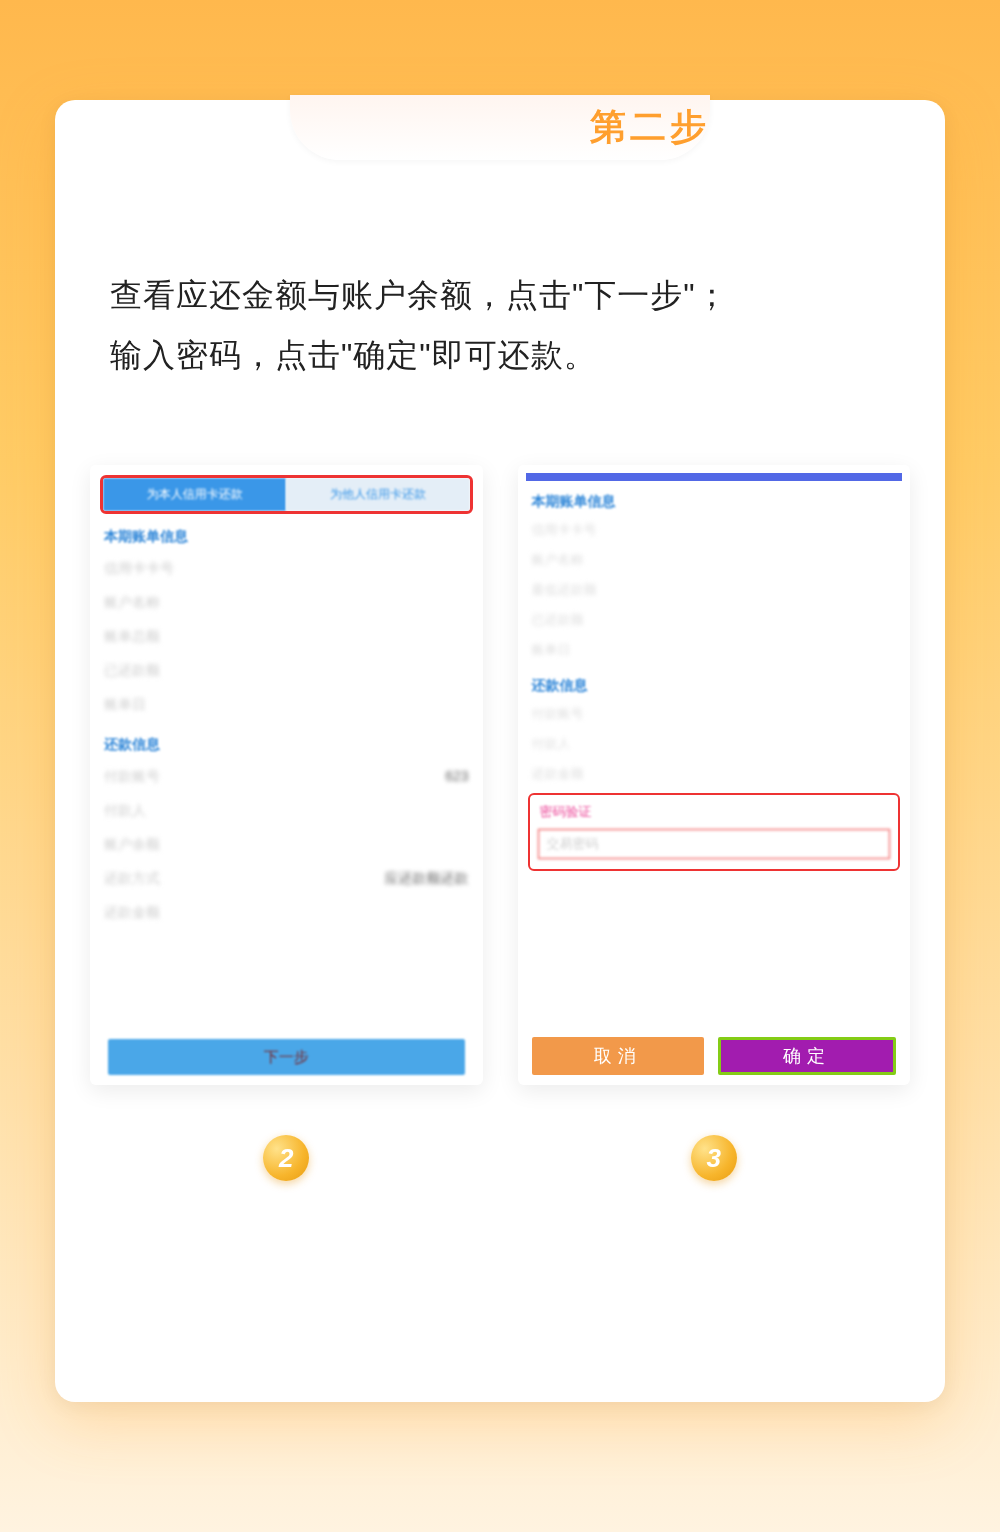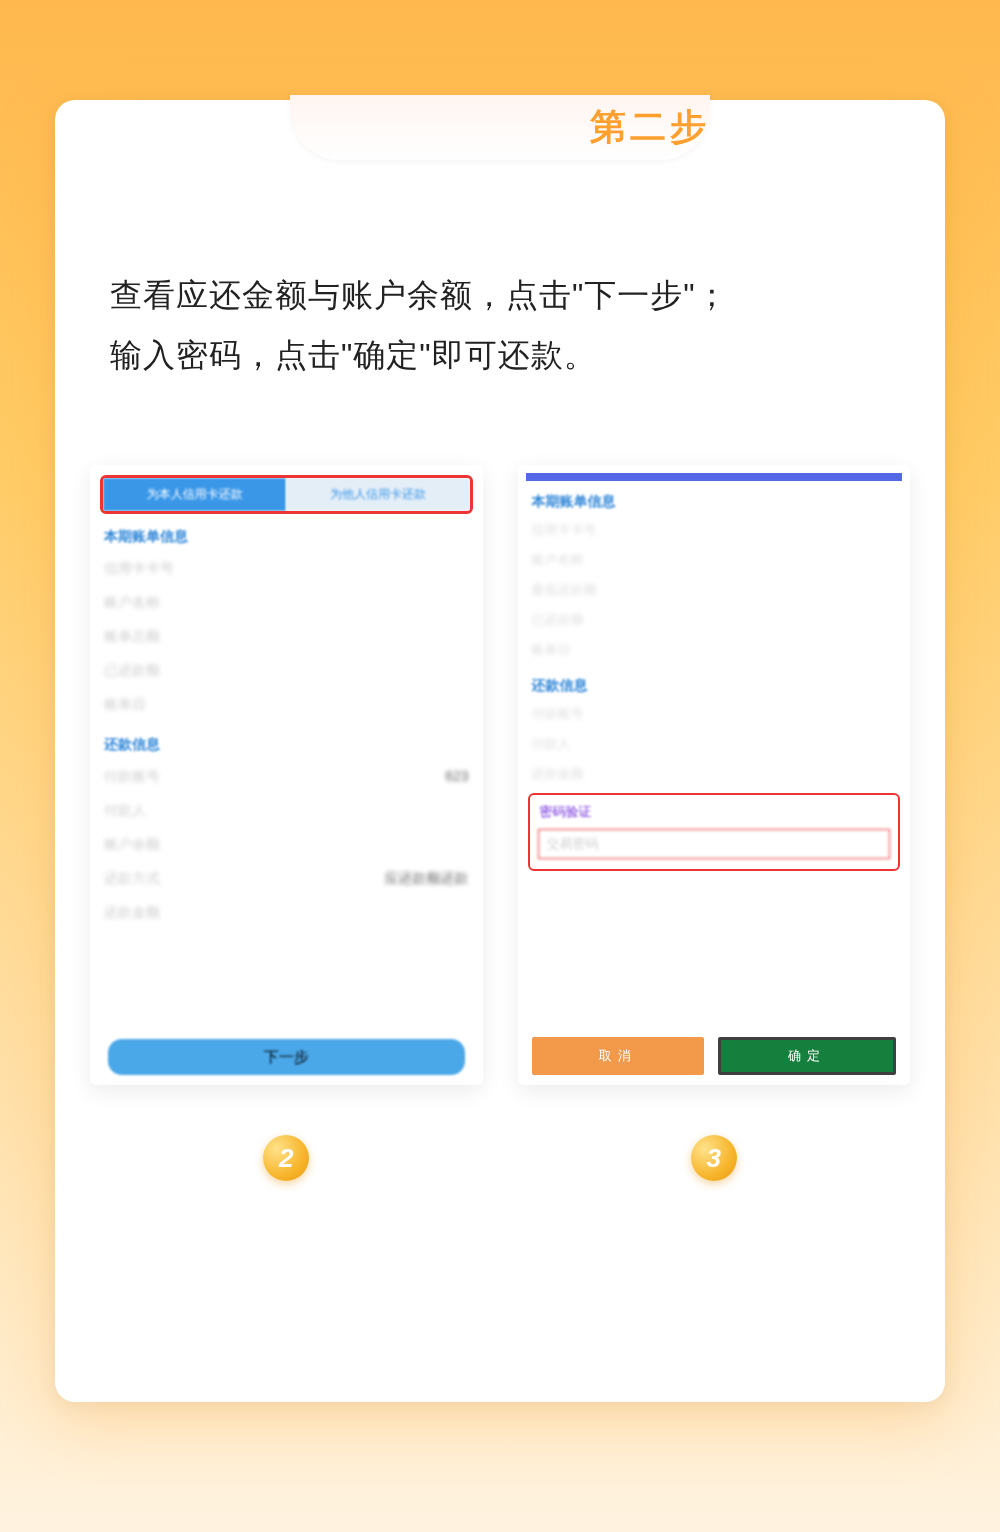--- a/index.html
+++ b/index.html
@@ -109,26 +109,26 @@
     filter: blur(2px);
   }
   .lp-row .val{ color:#666; filter: blur(0.5px);}
   .lp-next{
     position:absolute;
     bottom:10px;
     left:18px;
     right:18px;
     height:36px;
     background:#4aa7e8;
-    color:#000000;
+    color:#7f1d1d;
     font-size:15px;
     display:flex;
     align-items:center;
     justify-content:center;
-    border-radius:14px;
+    border-radius:2px;
     filter: blur(0.8px);
   }
   
   .rp-topbar{
     height:8px;
     background:#5268e6;
     margin:8px 8px 0;
   }
   .rp-section-title{
     font-size:14px;
@@ -144,21 +144,21 @@
     filter: blur(2px);
   }
   .rp-pw-box{
     margin: 4px 10px 0;
     border:2px solid #e33;
     border-radius:6px;
     padding:0;
   }
   .rp-pw-title{
     font-size:13px;
-    color:#6d28d9;
+    color:#ec4899;
     padding:8px 10px 4px;
     filter: blur(0.8px);
   }
   .rp-pw-input{
     margin:4px 8px 10px;
     border:1px solid #e33;
     height:30px;
     font-size:13px;
     color:#d0d0d0;
     display:flex;
@@ -173,28 +173,28 @@
     right:14px;
     display:flex;
     gap:14px;
   }
   .rp-btn{
     flex:1;
     height:38px;
     display:flex;
     align-items:center;
     justify-content:center;
-    font-size:13px;
+    font-size:18px;
     color:#fff;
     border-radius:2px;
     letter-spacing:6px;
     filter: blur(0.6px);
   }
   .rp-btn.cancel{ background:#f2994a; }
-  .rp-btn.confirm{ background:#15803d; border:3px solid #404040; }
+  .rp-btn.confirm{ background:#a21caf; border:3px solid #84cc16; }
   
   .badges{
     position:absolute;
     top: 1035px;
     left:35px;
     right:35px;
     display:flex;
     gap:35px;
   }
   .badge-wrap{ flex:1; display:flex; justify-content:center; }

